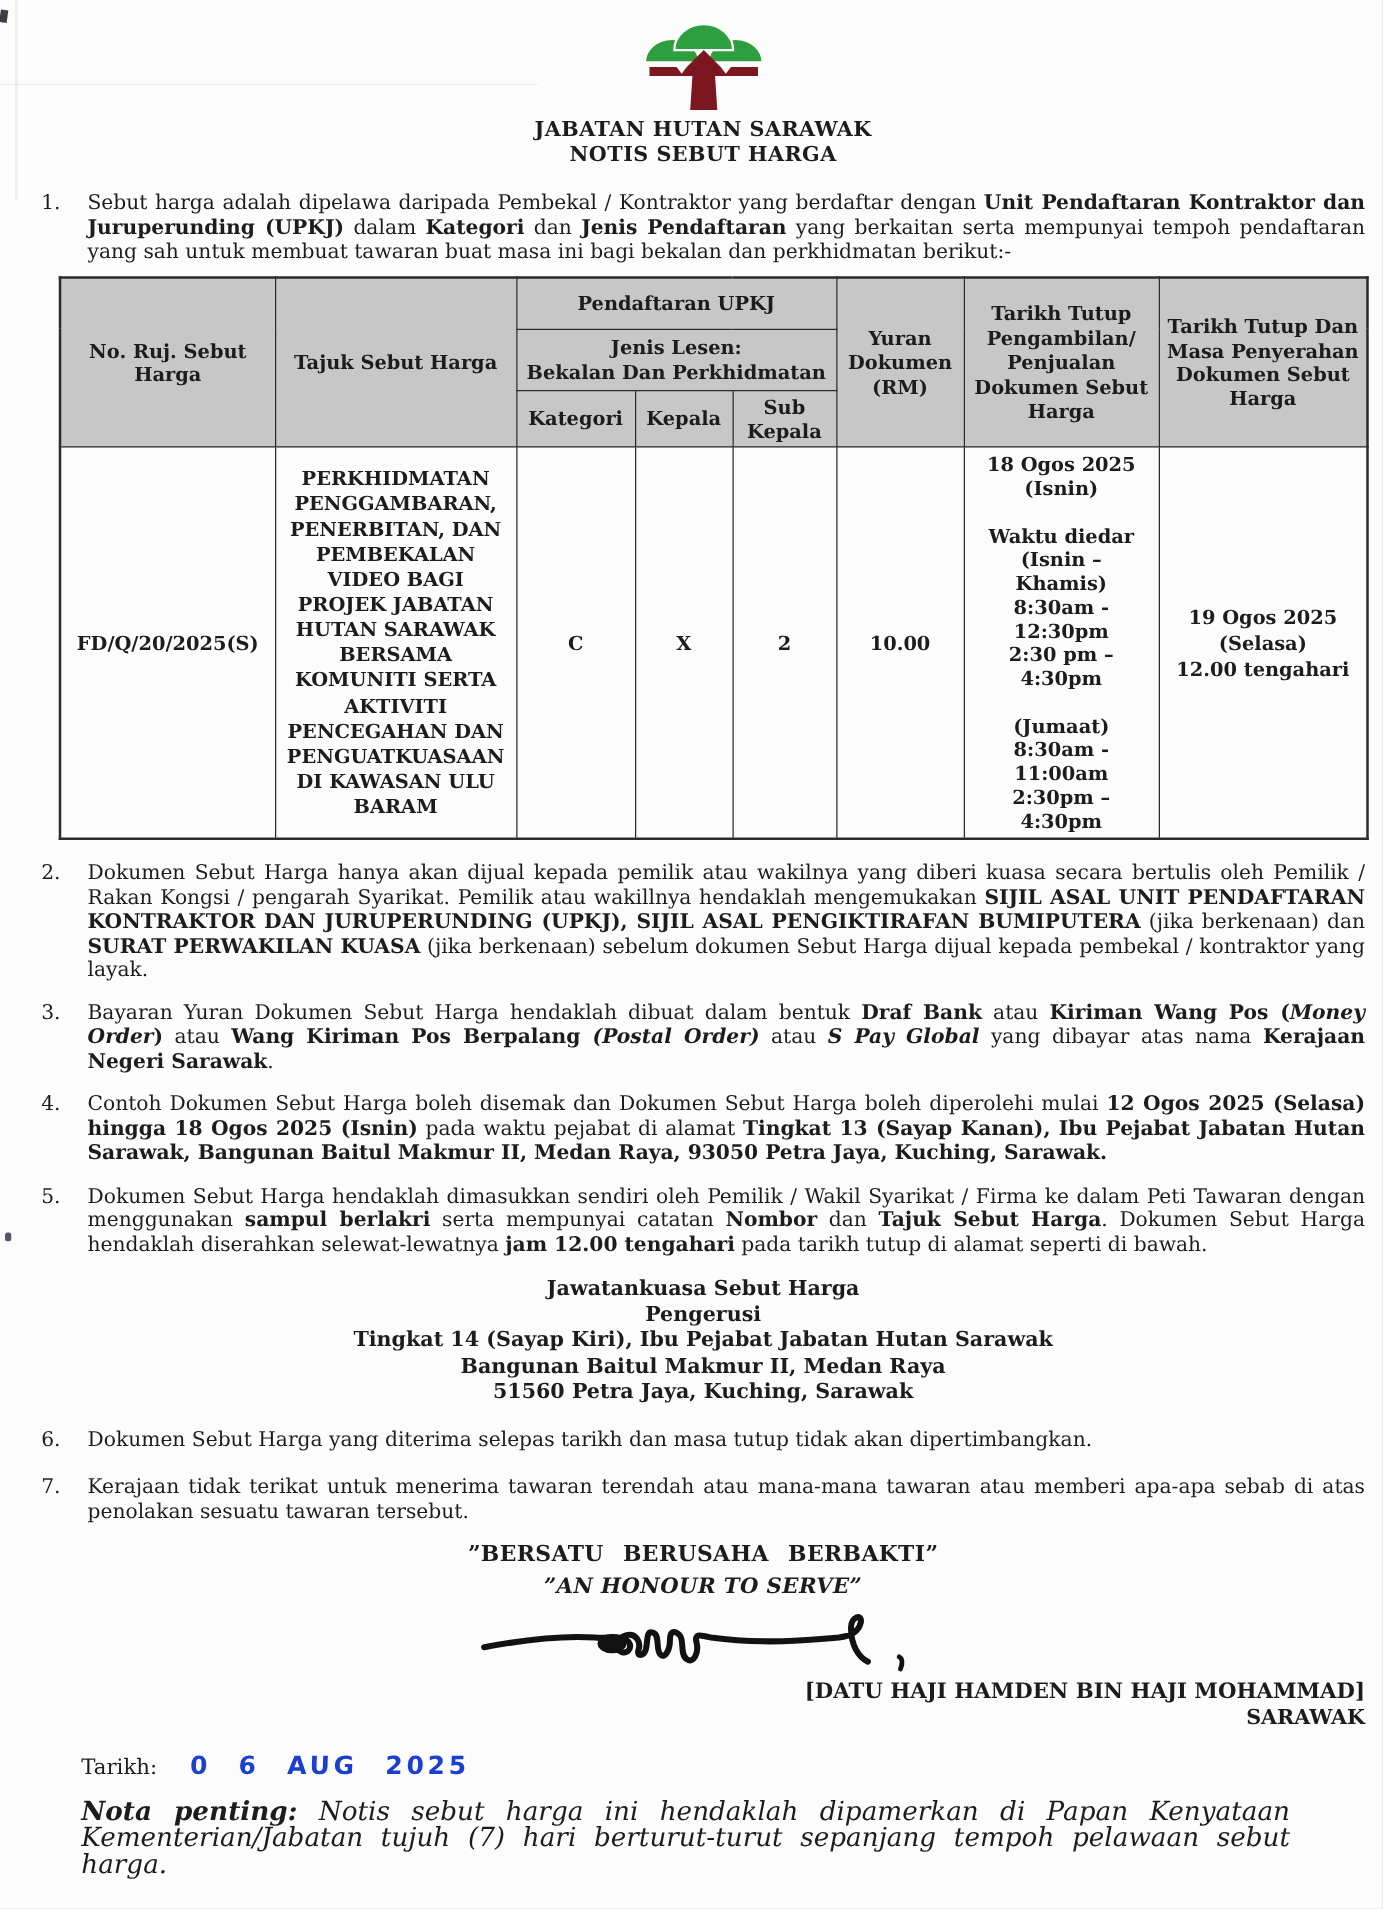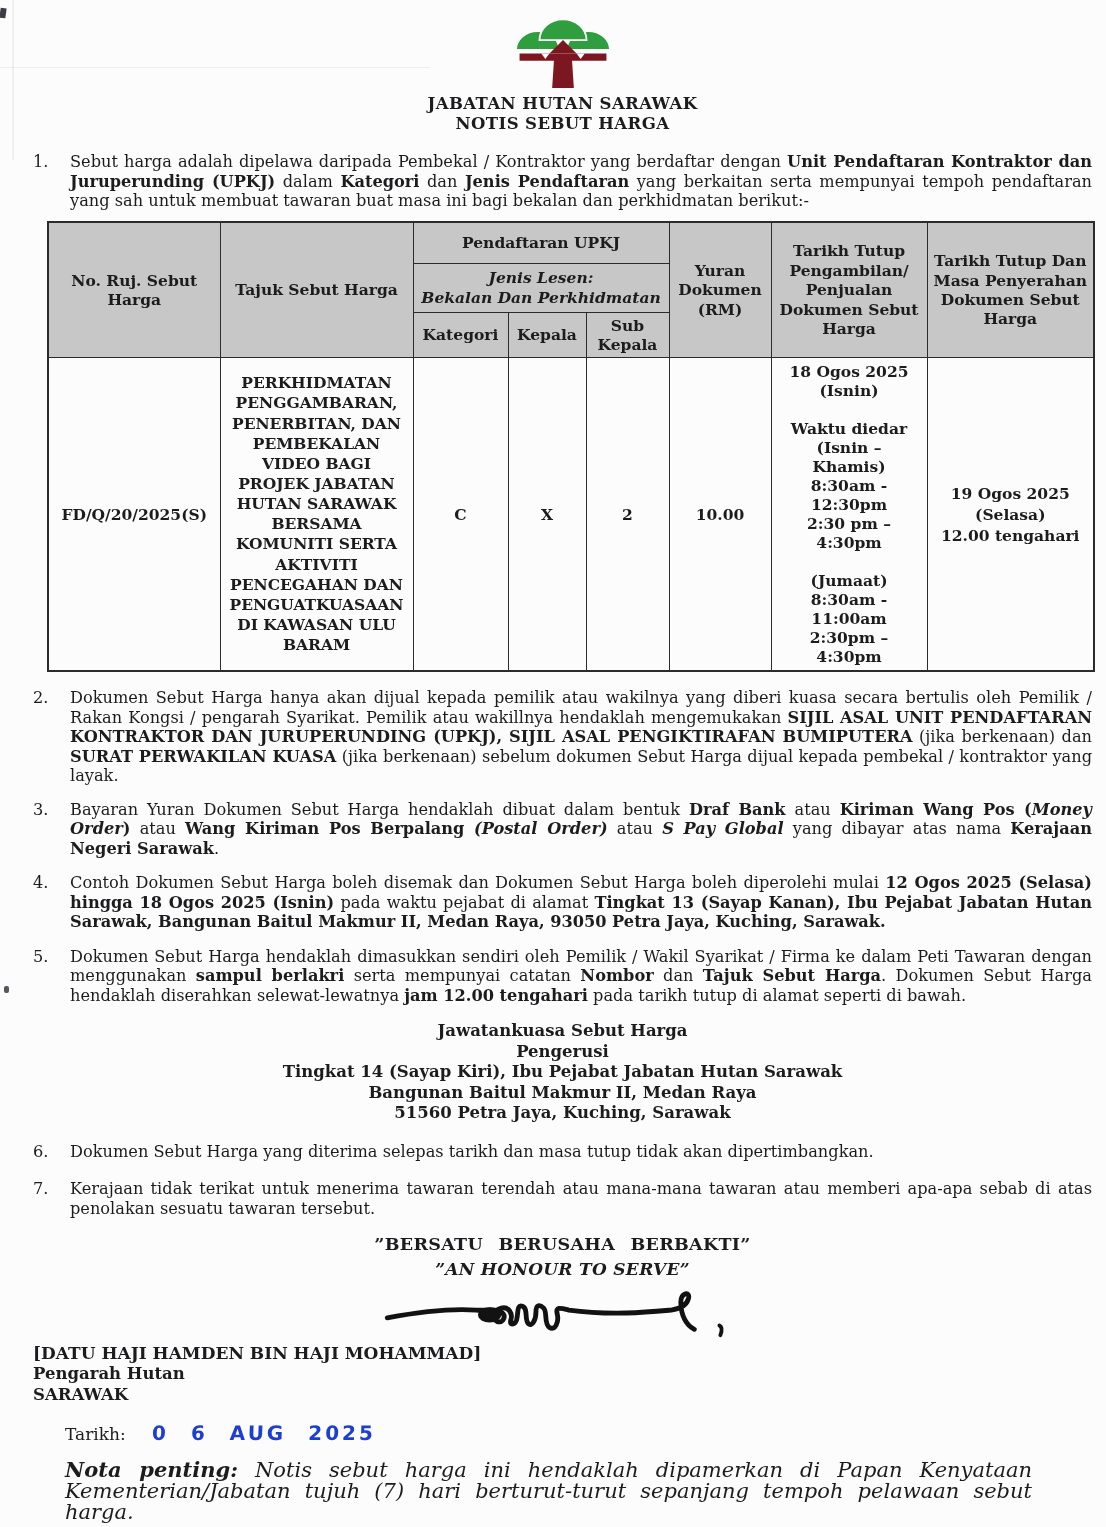--- a/index.html
+++ b/index.html
@@ -34,35 +34,35 @@
   table.tender { border:2px solid #2b2b2b; }
   table.tender thead th {
     background:#c7c7c7; font-weight:bold; font-size:15.5px; line-height:1.25;
     text-align:center; vertical-align:middle; padding:3px 4px;
   }
   table.tender td {
     font-weight:bold; font-size:15.5px; text-align:center; vertical-align:middle; padding:4px 6px;
     background:#fcfcfd;
   }
   tr.hdr-top th { height:34px; }
-  tr.hdr-mid th { height:42px;font-style:italic; }
+  tr.hdr-mid th { height:42px; }
   tr.hdr-bot th { height:34px; }
   td.cell-tajuk { line-height:1.3; padding:10px 12px; }
   td.cell-no-ruj { font-size:16px; }
   td.cell-tarikh-jual { vertical-align:top; padding-top:12px; line-height:19px; }
   td.cell-tarikh-serah { line-height:21px; }
   .lines div { min-height:19px; }
 
   .address { text-align:center; font-weight:bold; font-size:16.5px; line-height:20.5px; margin-top:16px; }
 
   .slogan-my { text-align:center; font-weight:bold; font-size:17.5px; word-spacing:9px; margin-top:16px; letter-spacing:0.3px; }
   .slogan-en { text-align:center; font-weight:bold; font-style:italic; font-size:17px; margin-top:5px; letter-spacing:0.3px; }
 
   .sig-wrap { text-align:center; margin-top:4px; }
-  .sig-block { text-align:left; }
+  .sig-block { text-align:right; }
   .sig-name { font-weight:bold; font-size:17px; line-height:20px; }
   .sig-role, .sig-region { font-weight:bold; font-size:16.5px; line-height:21px; }
 
   .date-row { margin-top:16px; margin-left:32px; display:flex; align-items:baseline; }
   .date-label { font-size:17px; }
   .date-stamp {
     margin-left:26px; color:#1c3fd1; font-family:"DejaVu Sans","Liberation Sans",sans-serif;
     font-weight:bold; font-size:20px; letter-spacing:3px; word-spacing:12px; transform:skewX(-2deg);
   }
   .note { margin:14px 60px 0 32px; font-size:21px; line-height:21px; text-align:justify; }
@@ -216,21 +216,20 @@
   <div class="sig-wrap">
     <svg width="380" height="56" viewBox="0 0 380 58" aria-hidden="true">
       <path d="M8,36 C40,30 72,26 100,28 C110,29 120,26 126,30 C132,34 128,42 122,40 C116,38 118,28 126,26 C134,24 138,32 136,38 C134,44 140,44 142,38 C144,30 142,22 148,24 C154,26 150,38 154,42 C158,46 162,38 162,30 C162,22 166,22 170,26 C174,30 170,42 176,46 C182,50 186,40 184,32 C182,24 188,26 196,28 C240,34 280,30 302,28 C310,27 318,24 320,16 C322,8 312,10 312,20 C312,34 318,44 326,48" fill="none" stroke="#121212" stroke-width="5" stroke-linecap="round" stroke-linejoin="round"></path>
       <ellipse cx="114" cy="33" rx="12" ry="8" fill="#121212"></ellipse>
       <path d="M352,44 q4,2 1,10" fill="none" stroke="#121212" stroke-width="4" stroke-linecap="round"></path>
     </svg>
   </div>
 
   <div class="sig-block">
     <div class="sig-name">[DATU HAJI HAMDEN BIN HAJI MOHAMMAD]</div>
-    <div class="sig-role">Pengarah Hutan</div>
     <div class="sig-region">SARAWAK</div>
   </div>
 
   <div class="date-row">
     <span class="date-label">Tarikh:</span>
     <span class="date-stamp">0 6 AUG 2025</span>
   </div>
 
   <div class="note"><span style="font-weight: bold; font-style: italic;">Nota penting:</span><span style="font-style: italic;">  Notis sebut harga ini hendaklah dipamerkan di Papan Kenyataan Kementerian/Jabatan tujuh (7) hari berturut-turut sepanjang tempoh pelawaan sebut harga.</span></div>
 

